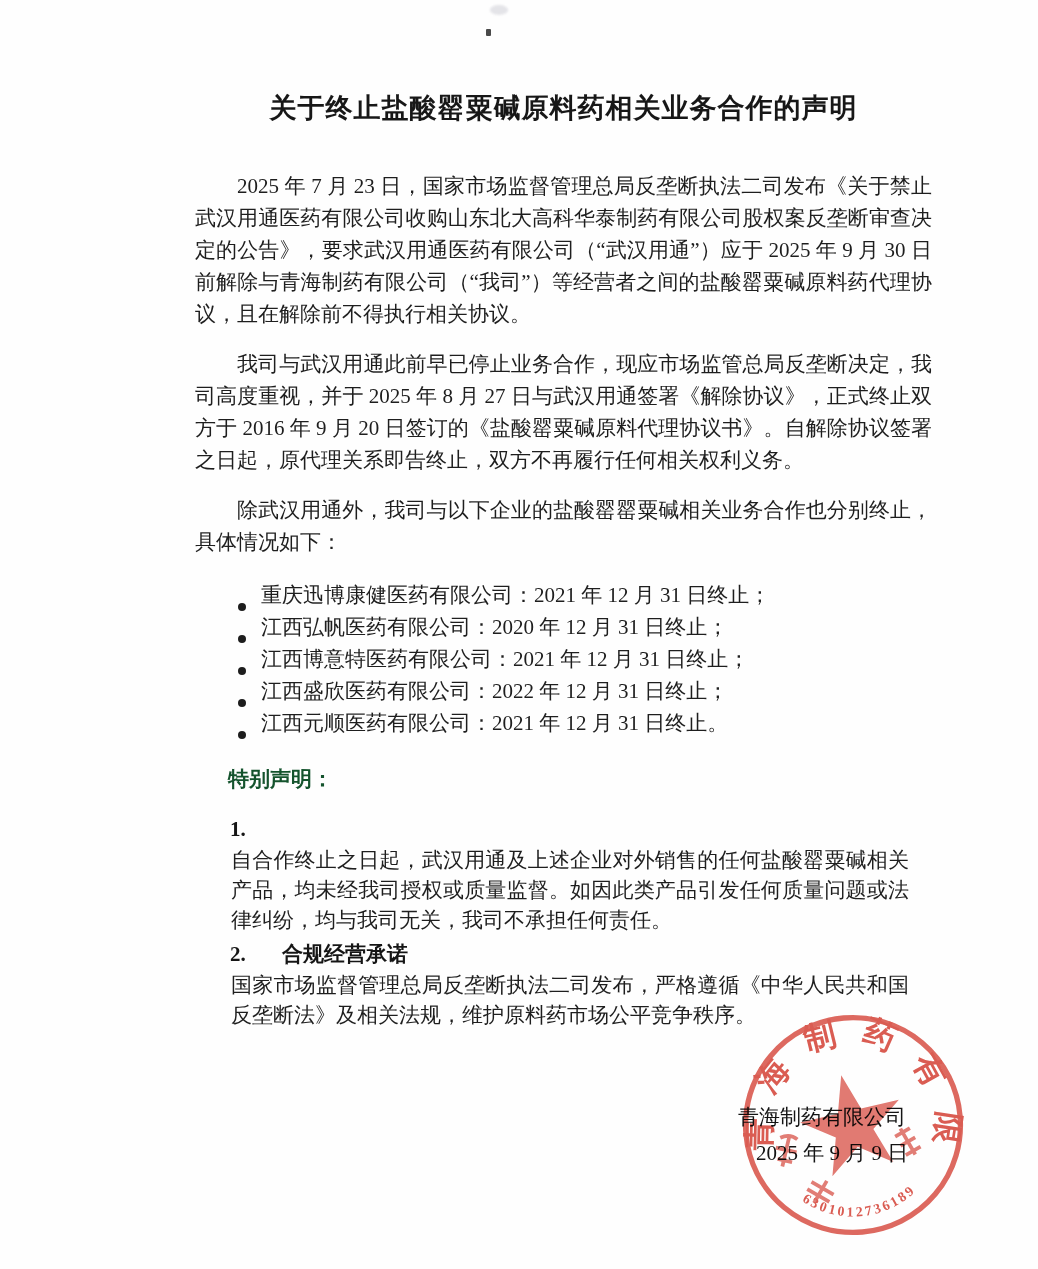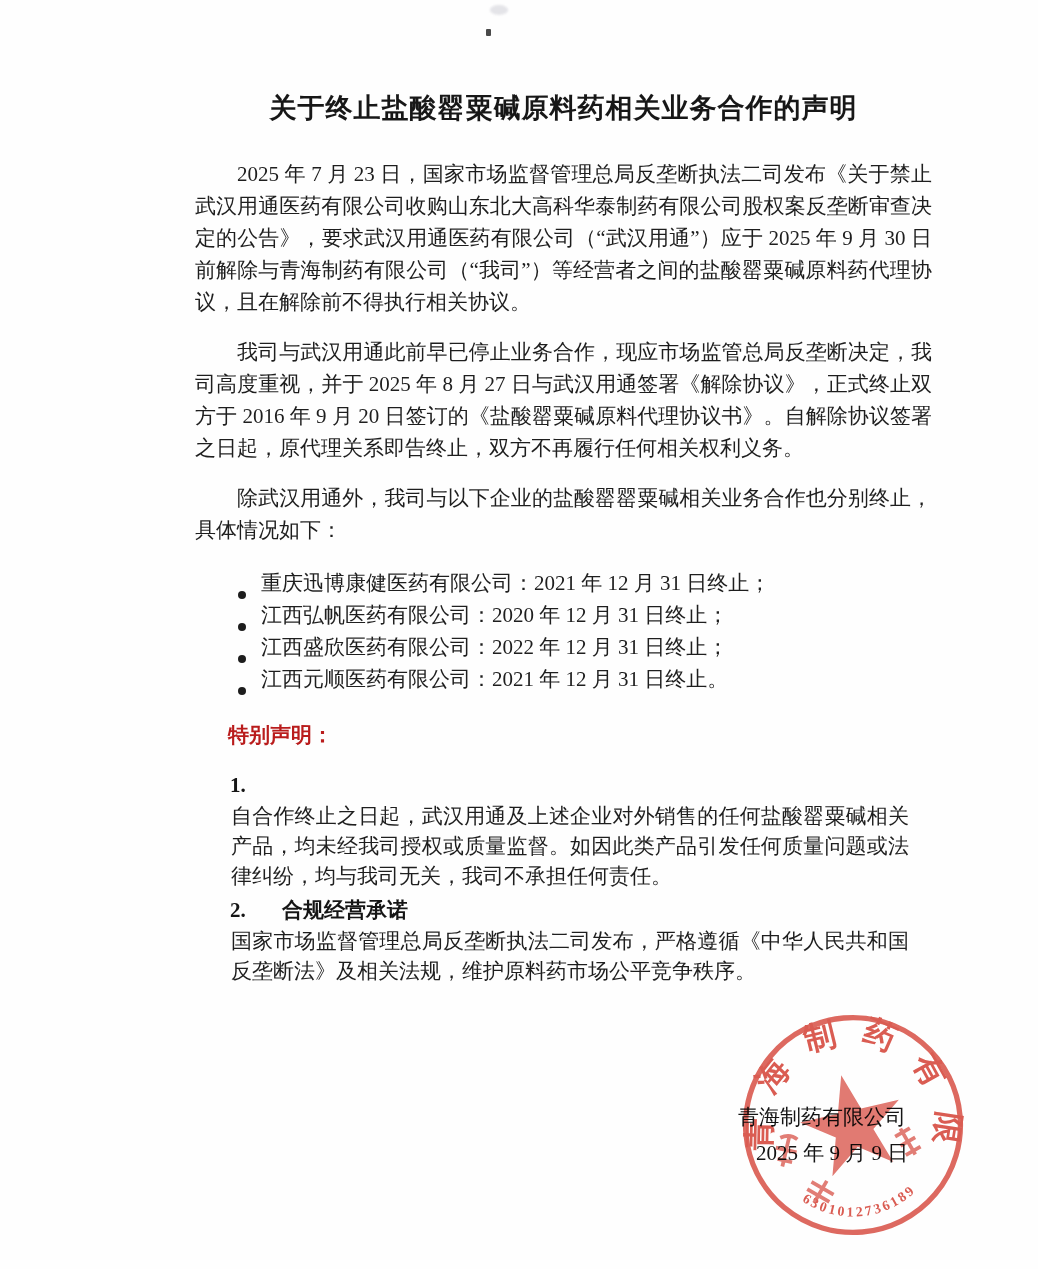--- a/index.html
+++ b/index.html
@@ -9,25 +9,25 @@
   }
   .content{position:absolute;left:195px;top:0;width:737px;}
   .doc-title{
     margin:90px 0 0;font-size:27px;font-weight:bold;text-align:center;
     letter-spacing:1px;color:#171717;
   }
   .para{
     margin:18px 0 0;font-size:21px;line-height:32px;text-align:justify;
     text-indent:2em;
   }
-  .para.first{margin-top:32px;}
+  .para.first{margin-top:44px;}
   .term-list{list-style:none;margin:21px 0 0;padding:0;}
   .term-item{display:flex;align-items:flex-end;padding-left:43px;font-size:21px;line-height:32px;}
   .bullet-dot{flex:0 0 auto;width:8px;height:8px;border-radius:50%;background:#1d1d1d;margin:12px 15px 0 0;}
-  .special-heading{margin:26px 0 6px 33px;font-size:21px;font-weight:bold;color:#b91c1c;}
+  .special-heading{margin:26px 0 6px 33px;font-size:21px;font-weight:bold;color:#14532d;}
   .stmt-head{display:flex;margin:20px 0 0 35px;font-size:21px;line-height:32px;font-weight:bold;color:#151515;}
   .stmt-head.second{margin-top:3px;}
   .stmt-num{flex:0 0 52px;}
   .stmt-body{
     margin:0 0 0 36px;width:678px;font-size:21px;line-height:30px;text-align:justify;
   }
   .signature{position:absolute;left:738px;top:1099px;font-size:21px;line-height:36px;color:#141414;}
   .signature .sig-date{margin-left:18px;}
   .seal{
     position:absolute;left:736px;top:1008px;width:234px;height:234px;
@@ -56,20 +56,24 @@
     <p class="para">除武汉用通外，我司与以下企业的盐酸罂罂粟碱相关业务合作也分别终止，具体情况如下：</p>
 
     <ul class="term-list">
       <li class="term-item">
         <span class="bullet-dot"></span>
         <span>重庆迅博康健医药有限公司：2021 年 12 月 31 日终止；</span>
       </li>
       <li class="term-item">
         <span class="bullet-dot"></span>
         <span>江西弘帆医药有限公司：2020 年 12 月 31 日终止；</span>
+      </li>
+      <li class="term-item">
+        <span class="bullet-dot"></span>
+        <span>江西博意特医药有限公司：2021 年 12 月 31 日终止；</span>
       </li>
       <li class="term-item">
         <span class="bullet-dot"></span>
         <span>江西盛欣医药有限公司：2022 年 12 月 31 日终止；</span>
       </li>
       <li class="term-item">
         <span class="bullet-dot"></span>
         <span>江西元顺医药有限公司：2021 年 12 月 31 日终止。</span>
       </li>
     </ul>

